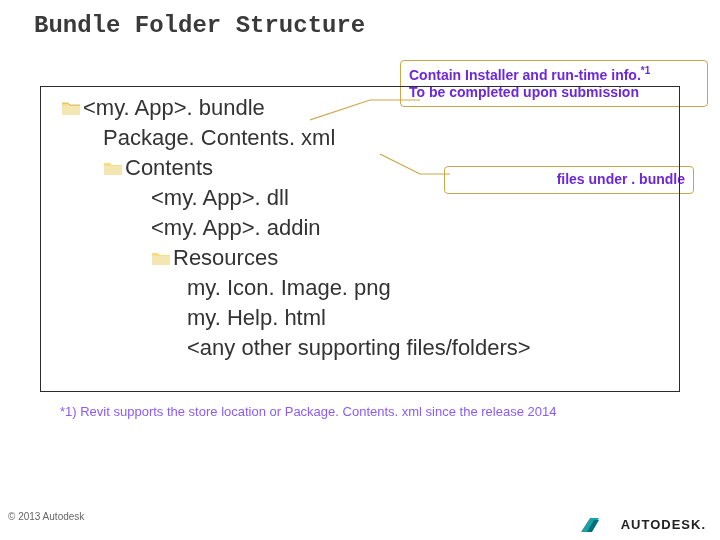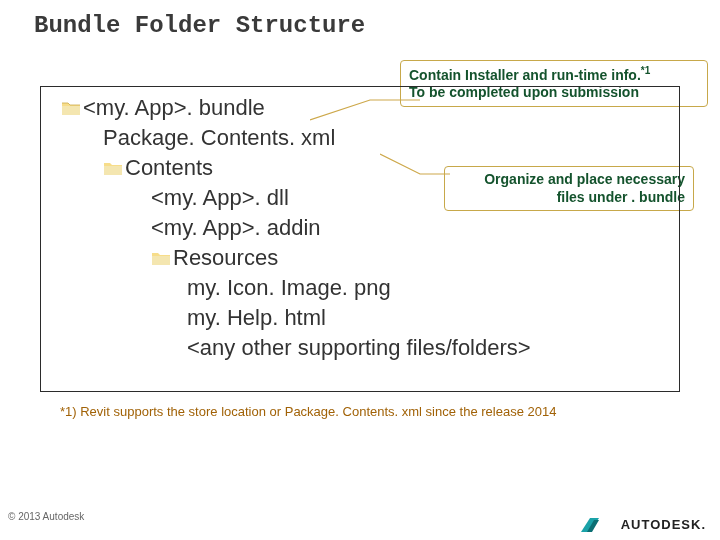--- a/index.html
+++ b/index.html
@@ -53,21 +53,21 @@
   .ind4 { padding-left: 136px; }
 
   .callout {
     position: absolute;
     background: #fff;
     border: 1px solid #c7a84a;
     border-radius: 4px;
     box-shadow: 0 0 0 1px rgba(0,0,0,0);
     font-size: 14px;
     font-weight: bold;
-    color: #14532d;
+    color: #6d28d9;
     padding: 4px 8px;
     line-height: 1.25;
   }
   .callout1 {
     left: 400px;
     top: 60px;
     width: 290px;
   }
   .callout2 {
     left: 444px;
@@ -83,21 +83,21 @@
     stroke-width: 1.2;
     fill: none;
   }
 
   .footnote {
     position: absolute;
     left: 60px;
     top: 404px;
     width: 540px;
     font-size: 13px;
-    color: #a16207;
+    color: #8b5cf6;
     line-height: 1.3;
   }
 
   .copyright {
     position: absolute;
     left: 8px;
     bottom: 18px;
     font-size: 10px;
     color: #666;
   }
@@ -128,21 +128,20 @@
     <span>Contain Installer and run-time info.</span><span class="sup">*1</span>
   </div>
   <div>To be completed upon submission</div>
 </div>
 
 <svg class="leader" style="left:310px; top:98px; width:120px; height:40px;">
   <polyline points="110,2 60,2 0,22"></polyline>
 </svg>
 
 <div class="callout callout2">
-  <div>Organize and place necessary</div>
   <div>files under . bundle</div>
 </div>
 
 <svg class="leader" style="left:380px; top:148px; width:80px; height:36px;">
   <polyline points="70,26 40,26 0,6"></polyline>
 </svg>
 
 <div class="tree-box">
 
   <div class="tree-row ind1">

